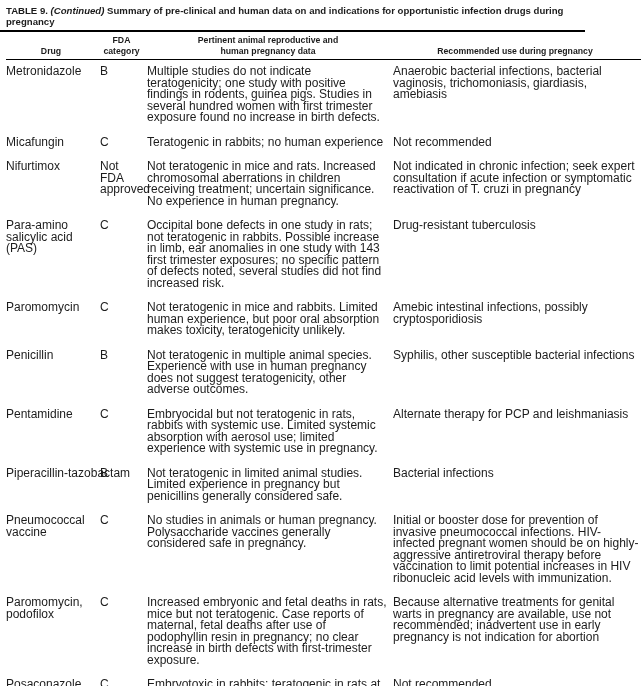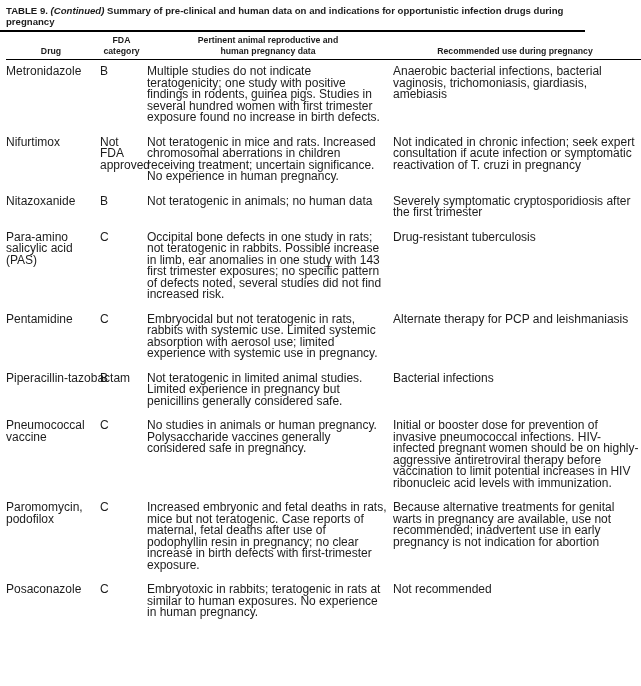--- a/index.html
+++ b/index.html
@@ -73,36 +73,48 @@
       </tr>
     </thead>
     <tbody>
         <tr>
     <td class="c-drug">Metronidazole</td>
     <td class="c-fda">B</td>
     <td class="c-data">Multiple studies do not indicate teratogenicity; one study with positive findings in rodents, guinea pigs. Studies in several hundred women with first trimester exposure found no increase in birth defects.</td>
     <td class="c-use">Anaerobic bacterial infections, bacterial vaginosis, trichomoniasis, giardiasis, amebiasis</td>
   </tr>
         <tr>
+    <td class="c-drug">Micafungin</td>
+    <td class="c-fda">C</td>
+    <td class="c-data">Teratogenic in rabbits; no human experience</td>
+    <td class="c-use">Not recommended</td>
+  </tr>
+        <tr>
     <td class="c-drug">Nifurtimox</td>
     <td class="c-fda">Not FDA approved</td>
     <td class="c-data">Not teratogenic in mice and rats. Increased chromosomal aberrations in children receiving treatment; uncertain significance. No experience in human pregnancy.</td>
     <td class="c-use">Not indicated in chronic infection; seek expert consultation if acute infection or symptomatic reactivation of T. cruzi in pregnancy</td>
   </tr>
         <tr>
-    <td class="c-drug">Nitazoxanide</td>
-    <td class="c-fda">B</td>
-    <td class="c-data">Not teratogenic in animals; no human data</td>
-    <td class="c-use">Severely symptomatic cryptosporidiosis after the first trimester</td>
-  </tr>
-        <tr>
     <td class="c-drug">Para-amino salicylic acid (PAS)</td>
     <td class="c-fda">C</td>
     <td class="c-data">Occipital bone defects in one study in rats; not teratogenic in rabbits. Possible increase in limb, ear anomalies in one study with 143 first trimester exposures; no specific pattern of defects noted, several studies did not find increased risk.</td>
     <td class="c-use">Drug-resistant tuberculosis</td>
+  </tr>
+        <tr>
+    <td class="c-drug">Paromomycin</td>
+    <td class="c-fda">C</td>
+    <td class="c-data">Not teratogenic in mice and rabbits. Limited human experience, but poor oral absorption makes toxicity, teratogenicity unlikely.</td>
+    <td class="c-use">Amebic intestinal infections, possibly cryptosporidiosis</td>
+  </tr>
+        <tr>
+    <td class="c-drug">Penicillin</td>
+    <td class="c-fda">B</td>
+    <td class="c-data">Not teratogenic in multiple animal species. Experience with use in human pregnancy does not suggest teratogenicity, other adverse outcomes.</td>
+    <td class="c-use">Syphilis, other susceptible bacterial infections</td>
   </tr>
         <tr>
     <td class="c-drug">Pentamidine</td>
     <td class="c-fda">C</td>
     <td class="c-data">Embryocidal but not teratogenic in rats, rabbits with systemic use. Limited systemic absorption with aerosol use; limited experience with systemic use in pregnancy.</td>
     <td class="c-use">Alternate therapy for PCP and leishmaniasis</td>
   </tr>
         <tr>
     <td class="c-drug">Piperacillin‑tazobactam</td>
     <td class="c-fda">B</td>

